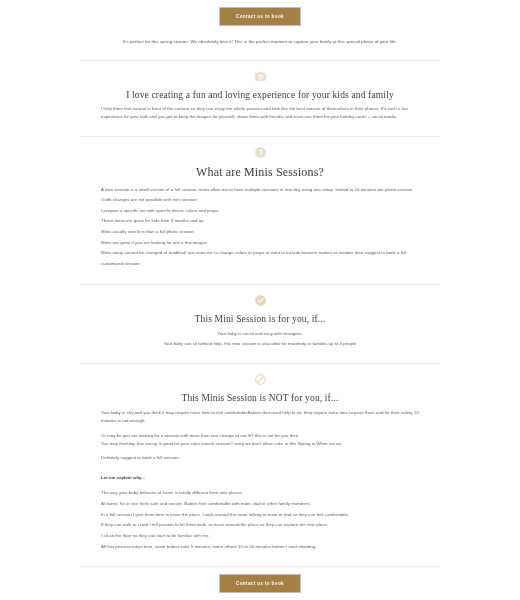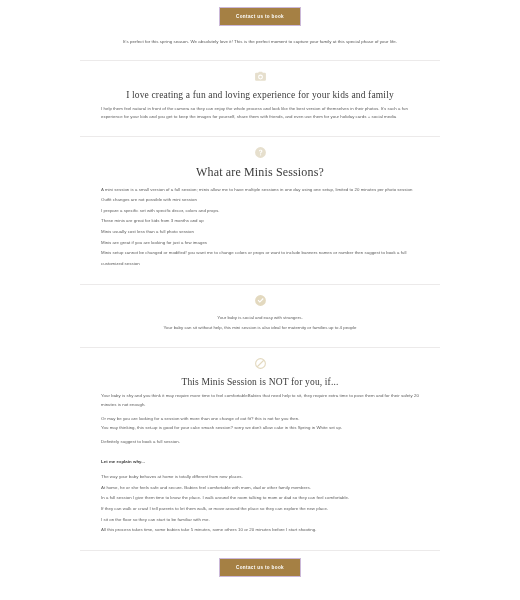--- a/index.html
+++ b/index.html
@@ -177,20 +177,21 @@
   <div class="divider"></div>
 
   <div class="section">
     <div class="icon-row">
       <span class="icon-badge">
         <svg width="13" height="13" viewBox="0 0 24 24" fill="#e3d9bf">
           <path d="M12 2a10 10 0 1 0 0 20 10 10 0 0 0 0-20zm-1.3 14.2l-4-4 1.5-1.5 2.5 2.5 5.6-5.6 1.5 1.5-7.1 7.1z"></path>
         </svg>
       </span>
     </div>
+    <h2 class="section-title">This Mini Session is for you, if...</h2>
     <div class="center-lines">
       <p>Your baby is social and easy with strangers.</p>
       <p>Your baby can sit without help, this mini session is also ideal for maternity or families up to 4 people</p>
     </div>
   </div>
 
   <div class="divider"></div>
 
   <div class="section">
     <div class="icon-row">

